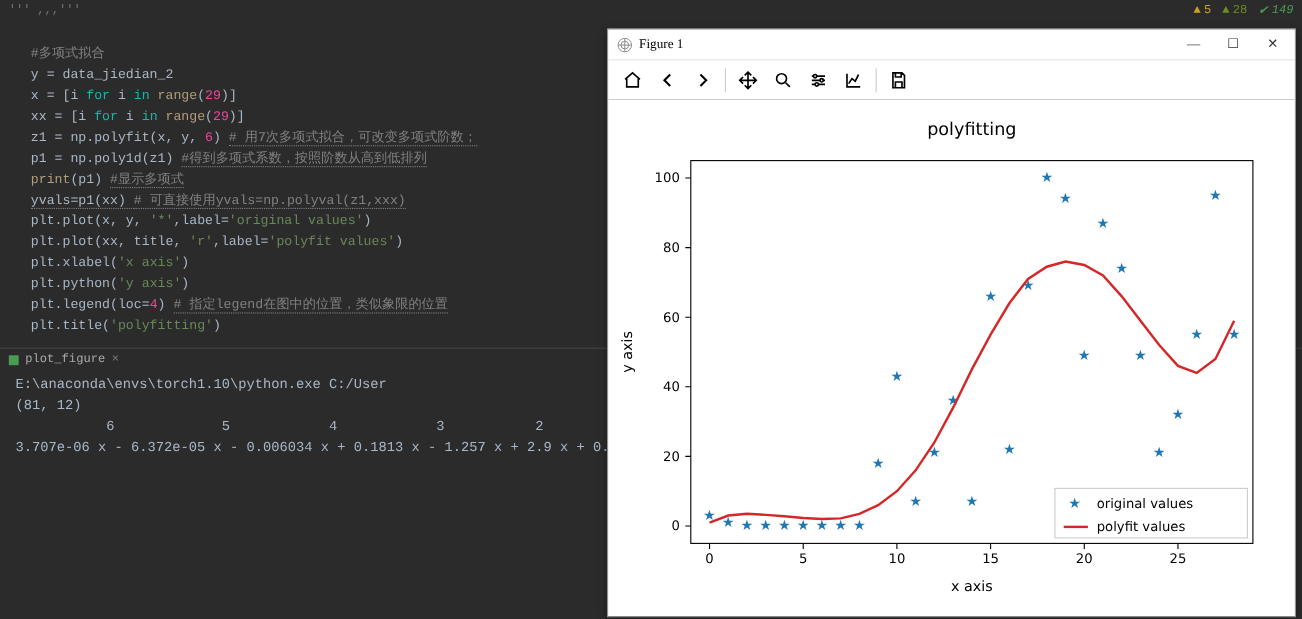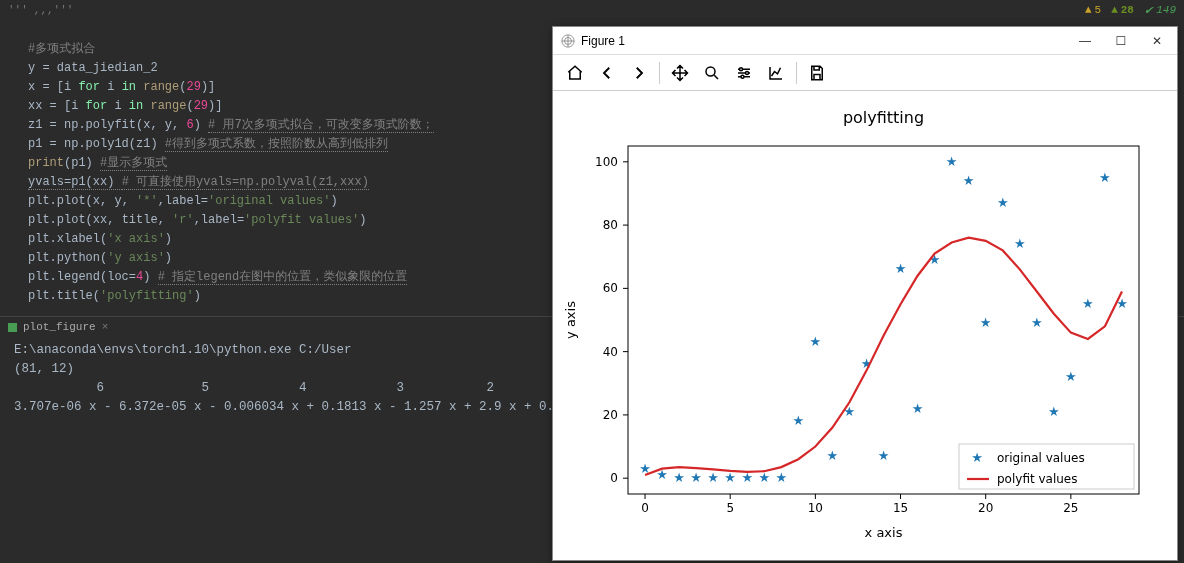--- a/index.html
+++ b/index.html
@@ -5,30 +5,30 @@
   * { margin:0; padding:0; box-sizing:border-box; }
   body { width:1184px; height:563px; background:#2b2b2b; font-family:"Consolas","Courier New",monospace; font-size:12px; color:#a9b7c6; overflow:hidden; position:relative; }
   .editor { position:absolute; left:0; top:0; right:0; bottom:0; }
   .topstrip { height:20px; display:flex; align-items:center; justify-content:space-between; padding:0 8px; font-size:11px;}
   .topstrip-left { display:flex; gap:6px; color:#777;}
   .topstrip-right { display:flex; gap:10px;}
   .badge { display:inline-flex; align-items:center; gap:3px;}
   .badge.warn::before  { content:"▲"; color:#c9a227;}
   .badge.lint::before  { content:"▲"; color:#6b8e23;}
   .badge.ok::before    { content:"✔"; color:#499c54;}
-  .badge.warn  { color:#c9a227;}  .badge.lint  { color:#6b8e23;font-weight:bold;}  .badge.ok    { color:#499c54;font-style:italic;}
+  .badge.warn  { color:#c9a227;}  .badge.lint  { color:#6b8e23;}  .badge.ok    { color:#499c54;font-style:italic;}
   .code { padding:20px 28px 10px 28px; line-height:19px; width:545px;}
-  .tok-cm  { color:#808080;} .tok-kw{color:#86efac;margin-top:19px;} .tok-fn{color:#b09d79;}
+  .tok-cm  { color:#808080;} .tok-kw{color:#14b8a6;margin-top:19px;} .tok-fn{color:#b09d79;}
   .tok-str { color:#6a8759;} .tok-num{color:#ec4899;} .tok-id{color:#a9b7c6;}
   .tok-boxed { border-bottom:1px dotted #808080;}
   .runtab { border-top:1px solid #444; font-size:11px; padding:4px 8px; color:#aaa; display:flex; gap:6px; align-items:center;}
   .runtab .icon{ width:9px;height:9px;background:#499c54;display:inline-block;}
   .console { padding:4px 14px 14px 14px; line-height:19px; font-size:12.5px; white-space:pre;}
   .figwin { position:absolute; left:552px; top:26px; width:626px; height:535px; background:#f0f0f0; border:1px solid #888; box-shadow:0 2px 8px rgba(0,0,0,.4);}
-  .titlebar { height:28px; background:#fff; display:flex; align-items:center; justify-content:space-between; padding:0 2px 0 8px; font-family:Liberation Sans, sans-serif; font-size:12px; color:#000; border-bottom:1px solid #ddd;}
+  .titlebar { height:28px; background:#fff; display:flex; align-items:center; justify-content:space-between; padding:0 2px 0 8px; font-family:Liberation Serif, serif; font-size:12px; color:#000; border-bottom:1px solid #ddd;}
   .titlebar .left{ display:flex; align-items:center; gap:6px;}
   .mpl-logo{ width:14px;height:14px; }
   .wctrl { display:flex;} .wbtn{ width:36px;height:26px;display:flex;align-items:center;justify-content:center; color:#333; font-size:12px;}
   .toolbar { height:36px; background:#fff; border-bottom:1px solid #ccc; display:flex; align-items:center; gap:0; padding:0 6px;}
   .tbtn { width:32px;height:30px;display:flex;align-items:center;justify-content:center; color:#000;}
   .tsep { width:1px; height:22px; background:#ccc; margin:0 4px;}
   .plotarea { position:absolute; left:0; top:64px; right:0; bottom:0; background:#fff;}
   svg text{ font-family:"DejaVu Sans","Segoe UI",sans-serif;}
 </style>
 </head>

